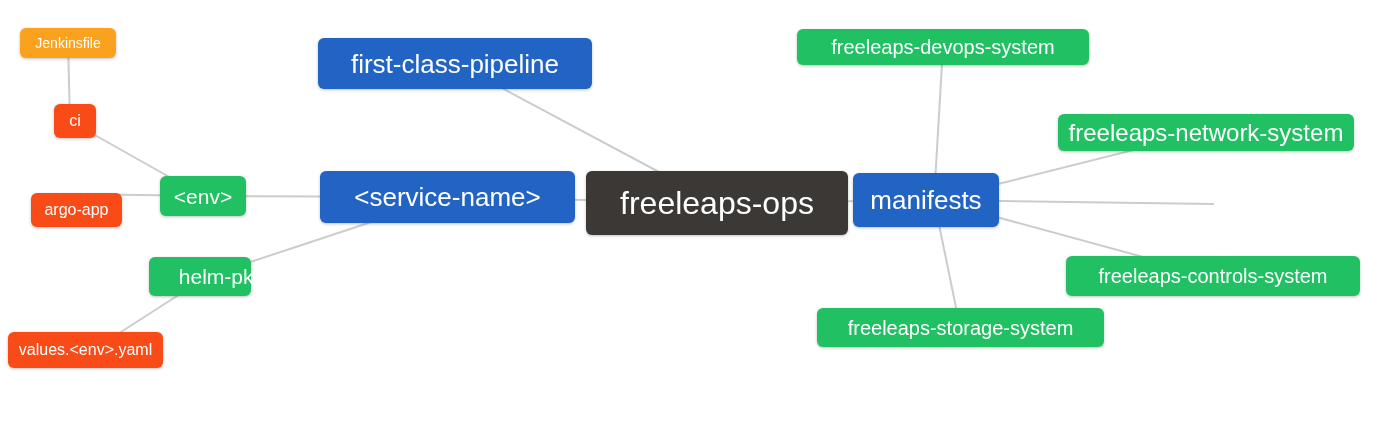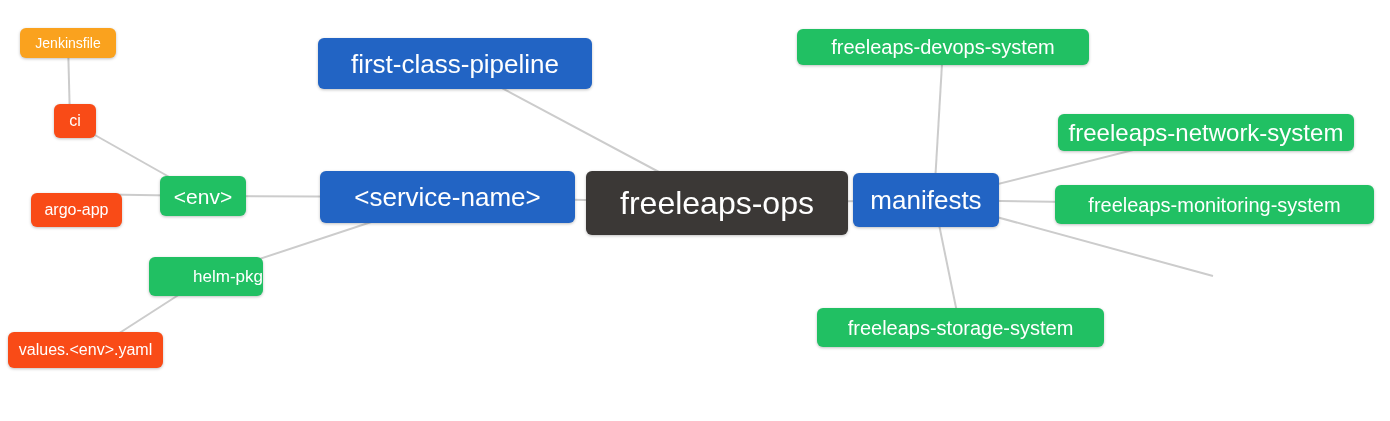--- a/index.html
+++ b/index.html
@@ -43,24 +43,24 @@
     <line x1="934" y1="200" x2="1205" y2="132" stroke="#CCCCCC"></line>
     <line x1="934" y1="200" x2="1214" y2="204" stroke="#CCCCCC"></line>
     <line x1="934" y1="200" x2="1213" y2="276" stroke="#CCCCCC"></line>
     <line x1="934" y1="200" x2="960" y2="327" stroke="#CCCCCC"></line>
   </svg>
 
   <div class="node" style="left: 20px; top: 28px; width: 96px; height: 30px; font-size: 14px; background: rgb(250, 162, 30);">Jenkinsfile</div>
   <div class="node" style="left: 54px; top: 104px; width: 42px; height: 34px; font-size: 16px; background: rgb(249, 75, 23);">ci</div>
   <div class="node" style="left: 31px; top: 177px; width: 91px; height: 34px; font-size: 16px; background: rgb(249, 75, 23); margin-top: 16px;">argo-app</div>
   <div class="node" style="left: 160px; top: 176px; width: 86px; height: 40px; font-size: 21px; background: rgb(33, 192, 99);">&lt;env&gt;</div>
-  <div class="node" style="left: 149px; top: 257px; width: 114px; height: 39px; font-size: 17px; background: rgb(33, 192, 99); padding-left: 44px;">helm-pkg</div>
+  <div class="node" style="left: 149px; top: 257px; width: 102px; height: 39px; font-size: 21px; background: rgb(33, 192, 99); padding-left: 44px;">helm-pkg</div>
   <div class="node" style="left: 8px; top: 332px; width: 155px; height: 36px; font-size: 16px; background: rgb(249, 75, 23);">values.&lt;env&gt;.yaml</div>
   <div class="node" style="left: 318px; top: 38px; width: 274px; height: 51px; font-size: 26px; background: rgb(34, 100, 196);">first-class-pipeline</div>
   <div class="node" style="left: 320px; top: 171px; width: 255px; height: 52px; font-size: 26px; background: rgb(34, 100, 196);">&lt;service-name&gt;</div>
   <div class="node" style="left: 586px; top: 171px; width: 262px; height: 64px; font-size: 32px; background: rgb(59, 56, 54);">freeleaps-ops</div>
   <div class="node" style="left: 853px; top: 173px; width: 146px; height: 54px; font-size: 26px; background: rgb(34, 100, 196);">manifests</div>
   <div class="node" style="left: 797px; top: 29px; width: 292px; height: 36px; font-size: 20px; background: rgb(33, 192, 99);">freeleaps-devops-system</div>
   <div class="node" style="left: 1058px; top: 114px; width: 296px; height: 37px; font-size: 24px; background: rgb(33, 192, 99);">freeleaps-network-system</div>
-  <div class="node" style="left: 1055px; top: 185px; width: 319px; height: 39px; font-size: 20px; background: rgb(33, 192, 99);">freeleaps-monitoring-system</div>
+  <div class="node" style="left: 1066px; top: 256px; width: 294px; height: 40px; font-size: 20px; background: rgb(33, 192, 99);">freeleaps-controls-system</div>
   <div class="node" style="left: 817px; top: 308px; width: 287px; height: 39px; font-size: 20px; background: rgb(33, 192, 99);">freeleaps-storage-system</div>
 
 </div>
 
 </body></html>

